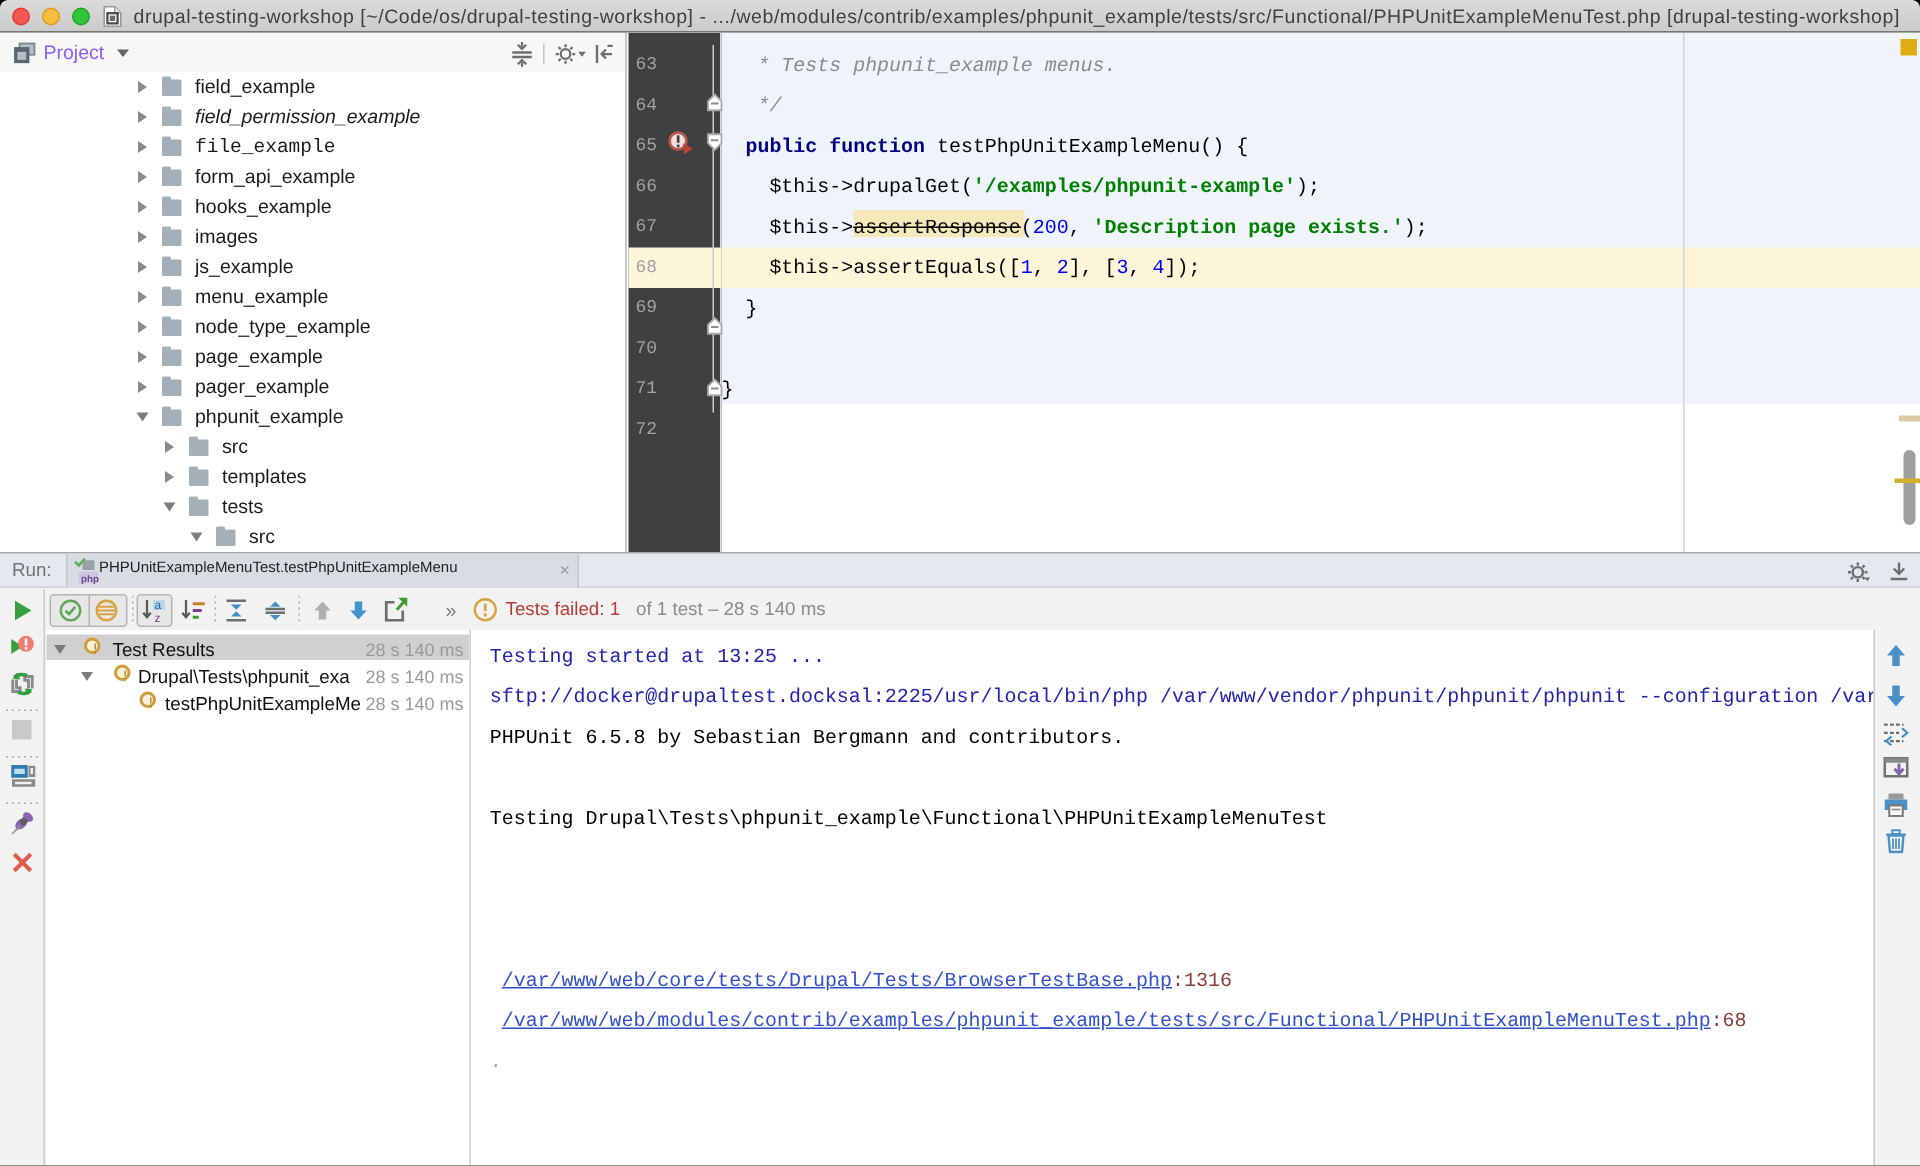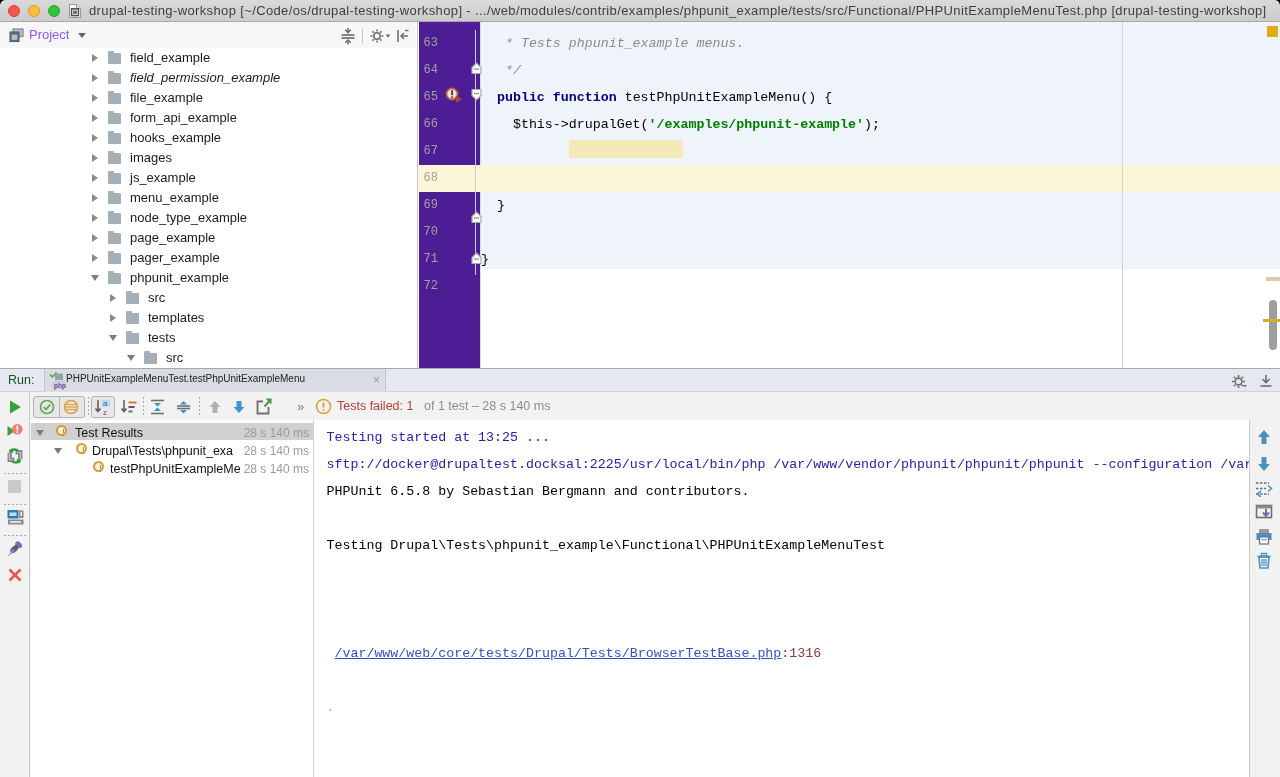--- a/index.html
+++ b/index.html
@@ -19,21 +19,21 @@
   #proj-header { left:0; top:22px; width:417px; height:26px; background:#f7f7f7; }
   #proj-tree { left:0; top:48px; width:417px; height:320px; background:#ffffff; overflow:hidden; }
   .trow { position:absolute; height:20px; line-height:20px; font-size:13px; color:#1b1b1b; white-space:nowrap; }
   .tri-r { position:absolute; width:0; height:0; border-top:4px solid transparent; border-bottom:4px solid transparent; border-left:6.5px solid #8b8b8b; top:6px;}
   .tri-d { position:absolute; width:0; height:0; border-left:4px solid transparent; border-right:4px solid transparent; border-top:6px solid #7c7c7c; top:7px;}
   .folder { position:absolute; top:5px; width:13px; height:10.5px; background:#a5afb8; border-radius:1px; }
   .folder:before { content:""; position:absolute; top:-2px; left:0; width:5.5px; height:3px; background:#a5afb8; border-radius:1px 1px 0 0; }
 
   
   #editor { left:417px; top:22px; width:863px; height:346px; background:#ffffff; border-left:1px solid #c8c8c8; overflow:hidden;}
-  #gutter { position:absolute; left:1px; top:0; width:62px; height:346px; background:#4c1d95; border-right:1px solid #dcdcdc; }
+  #gutter { position:absolute; left:1px; top:0; width:62px; height:346px; background:#404040; border-right:1px solid #dcdcdc; }
   #codearea { position:absolute; left:63px; top:0; width:786px; height:346px; }
   #codeblue { position:absolute; left:0; top:0; width:799px; height:247px; background:#eff4fa; }
   #stripe { position:absolute; left:848px; top:0; width:15px; height:346px; }
   .lnum { position:absolute; width:19px; text-align:right; font-family:"Liberation Mono",monospace; font-size:12px; line-height:27px; height:27px; color:#a2a2a2; left:0; }
   .cline { position:absolute; left:0; width:785px; height:27px; line-height:27px; font-family:"Liberation Mono",monospace; font-size:13.3px; color:#000; white-space:pre; }
   .kw { color:#000080; font-weight:bold; }
   .str { color:#008000; font-weight:bold; }
   .num { color:#0000ff; }
   .cmt { color:#8c8c8c; font-style:italic; }
   #margin-line { position:absolute; left:641px; top:0; width:1px; height:346px; background:#d3d3d3; }
@@ -102,21 +102,21 @@
   <svg class="abs" style="left:395px; top:6px;" width="16" height="16" viewBox="0 0 16 16">
     <line x1="3" y1="2" x2="3" y2="14" stroke="#6e6e6e" stroke-width="1.6"></line>
     <path d="M13 8 H6.5 M9 5 L6 8 L9 11" fill="none" stroke="#6e6e6e" stroke-width="1.5"></path>
     <path d="M10 2.5 L13.5 2.5" stroke="#6e6e6e" stroke-width="1.5"></path>
   </svg>
 </div>
 
 <div id="proj-tree" class="abs">
   <div class="trow" style="top:0px;  left:130px;"><span class="tri-r" style="left:-38px;"></span><span class="folder" style="left:-22px;"></span>field_example</div>
   <div class="trow" style="top:20px; left:130px;font-style:italic;"><span class="tri-r" style="left:-38px;"></span><span class="folder" style="left:-22px;"></span>field_permission_example</div>
-  <div class="trow" style="top:40px; left:130px;"><span class="tri-r" style="left:-38px;"></span><span class="folder" style="left:-22px;"></span>file_example</div>
+  <div class="trow" style="top:40px; left:130px;font-family:Liberation Mono, monospace;"><span class="tri-r" style="left:-38px;"></span><span class="folder" style="left:-22px;"></span>file_example</div>
   <div class="trow" style="top:60px; left:130px;"><span class="tri-r" style="left:-38px;"></span><span class="folder" style="left:-22px;"></span>form_api_example</div>
   <div class="trow" style="top:80px; left:130px;"><span class="tri-r" style="left:-38px;"></span><span class="folder" style="left:-22px;"></span>hooks_example</div>
   <div class="trow" style="top:100px; left:130px;"><span class="tri-r" style="left:-38px;"></span><span class="folder" style="left:-22px;"></span>images</div>
   <div class="trow" style="top:120px; left:130px;"><span class="tri-r" style="left:-38px;"></span><span class="folder" style="left:-22px;"></span>js_example</div>
   <div class="trow" style="top:140px; left:130px;"><span class="tri-r" style="left:-38px;"></span><span class="folder" style="left:-22px;"></span>menu_example</div>
   <div class="trow" style="top:160px; left:130px;"><span class="tri-r" style="left:-38px;"></span><span class="folder" style="left:-22px;"></span>node_type_example</div>
   <div class="trow" style="top:180px; left:130px;"><span class="tri-r" style="left:-38px;"></span><span class="folder" style="left:-22px;"></span>page_example</div>
   <div class="trow" style="top:200px; left:130px;"><span class="tri-r" style="left:-38px;"></span><span class="folder" style="left:-22px;"></span>pager_example</div>
   <div class="trow" style="top:220px; left:130px;"><span class="tri-d" style="left:-39px;"></span><span class="folder" style="left:-22px;"></span>phpunit_example</div>
   <div class="trow" style="top:240px; left:148px;"><span class="tri-r" style="left:-38px;"></span><span class="folder" style="left:-22px;"></span>src</div>
@@ -128,20 +128,22 @@
 <div id="editor" class="abs">
   <div id="codearea">
     <div id="codeblue"></div>
     <div class="abs" style="left:0; top:142.5px; width:799px; height:27px; background:#fcf5d7;"></div>
     <div id="margin-line"></div>
     <div class="abs" style="left:88px; top:118px; width:114px; height:18px; background:#f3e9b9;"></div>
     <div class="cline" style="top:7.5px;"><span class="cmt">   * Tests phpunit_example menus.</span></div>
     <div class="cline" style="top:34.5px;"><span class="cmt">   */</span></div>
     <div class="cline" style="top:61.5px;">  <span class="kw">public function</span> testPhpUnitExampleMenu() {</div>
     <div class="cline" style="top:88.5px;">    $this-&gt;drupalGet(<span class="str">'/examples/phpunit-example'</span>);</div>
+    <div class="cline" style="top:115.5px;">    $this-&gt;<span style="text-decoration:line-through;">assertResponse</span>(<span class="num">200</span>, <span class="str">'Description page exists.'</span>);</div>
+    <div class="cline" style="top:142.5px;">    $this-&gt;assertEquals([<span class="num">1</span>, <span class="num">2</span>], [<span class="num">3</span>, <span class="num">4</span>]);</div>
     <div class="cline" style="top:169.5px;">  }</div>
     <div class="cline" style="top:223.5px;">}</div>
   </div>
   <div id="gutter">
     <div class="abs" style="left:0; top:142.5px; width:62px; height:27px; background:#fcf5d7;"></div>
     <div class="lnum" style="top:7.5px;">63</div>
     <div class="lnum" style="top:34.5px;">64</div>
     <div class="lnum" style="top:61.5px;">65</div>
     <div class="lnum" style="top:88.5px;">66</div>
     <div class="lnum" style="top:115.5px;">67</div>
@@ -180,21 +182,21 @@
 
     <div class="abs" style="left:1px; top:3.5px; width:11px; height:11px; background:#e0ac14;"></div>
     <div class="abs" style="left:0px; top:255px; width:14px; height:3.5px; background:#dcc9a8;"></div>
     <div class="abs" style="left:3px; top:278px; width:8px; height:50px; background:#9e9e9e; border-radius:4px;"></div>
     <div class="abs" style="left:-3px; top:296.5px; width:17px; height:3.5px; background:#d4af2a;"></div>
   </div>
 </div>
 
 <div id="runpanel" class="abs">
   <div id="tabbar">
-    <div class="abs" style="left:8px; top:4px; font-size:12.5px; color:#14532d;">Run:</div>
+    <div class="abs" style="left:8px; top:4px; font-size:12.5px; color:#737373;">Run:</div>
     <div class="abs" style="left:44px; top:0; width:342px; height:23px; background:#d9dce2; border-left:1px solid #c3c6cc; border-right:1px solid #c3c6cc;"></div>
     <div class="abs" style="left:66px; top:4px; font-size:10px; color:#222;">PHPUnitExampleMenuTest.testPhpUnitExampleMenu</div>
     <div class="abs" style="left:373px; top:4px; font-size:12px; color:#9a9a9a;">×</div>
     <svg class="abs" style="left:49px; top:3px;" width="17" height="18" viewBox="0 0 17 18">
       <rect x="6" y="1.5" width="8" height="6.5" fill="#9aa1a8"></rect>
       <path d="M1 2.5 L3.5 5 L7.5 0.5" fill="none" stroke="#62b05c" stroke-width="1.8"></path>
       <rect x="3.5" y="9" width="13" height="8" rx="2" fill="#cfc6e4"></rect>
       <text x="5" y="15.8" font-size="6.5" fill="#6a4a8c" font-family="Liberation Sans" font-weight="bold">php</text>
     </svg>
     <svg class="abs" style="left:1230px; top:4px;" width="17" height="17" viewBox="0 0 17 17">
@@ -290,20 +292,21 @@
         <span class="abs" style="left:79px; width:130px; overflow:hidden; white-space:nowrap;">testPhpUnitExampleMe</span>
         <span class="ttime">28 s 140 ms</span>
       </div>
     </div>
     <div id="console">
       <div class="conline navy" style="top:3.5px;">Testing started at 13:25 ...</div>
       <div class="conline navy" style="top:30.5px;">sftp://docker@drupaltest.docksal:2225/usr/local/bin/php /var/www/vendor/phpunit/phpunit/phpunit --configuration /var/www</div>
       <div class="conline" style="top:57.5px;">PHPUnit 6.5.8 by Sebastian Bergmann and contributors.</div>
       <div class="conline" style="top:111.5px;">Testing Drupal\Tests\phpunit_example\Functional\PHPUnitExampleMenuTest</div>
       <div class="conline" style="top:219.5px;"> <span class="clink">/var/www/web/core/tests/Drupal/Tests/BrowserTestBase.php</span><span class="maroon">:1316</span></div>
+      <div class="conline" style="top:246.5px;"> <span class="clink">/var/www/web/modules/contrib/examples/phpunit_example/tests/src/Functional/PHPUnitExampleMenuTest.php</span><span class="maroon">:68</span></div>
       <div class="conline" style="top:273.5px; color:#aaaaaa;">.</div>
     </div>
     <div id="constrip">
       <svg class="abs" style="left:6px; top:9px;" width="16" height="16" viewBox="0 0 16 16">
         <path d="M8 1 L14 8 H10.5 V15 H5.5 V8 H2 Z" fill="#4a90c7"></path>
       </svg>
       <svg class="abs" style="left:6px; top:36px;" width="16" height="16" viewBox="0 0 16 16">
         <path d="M8 15 L14 8 H10.5 V1 H5.5 V8 H2 Z" fill="#4a90c7"></path>
       </svg>
       <svg class="abs" style="left:5px; top:60px;" width="18" height="17" viewBox="0 0 18 17">

